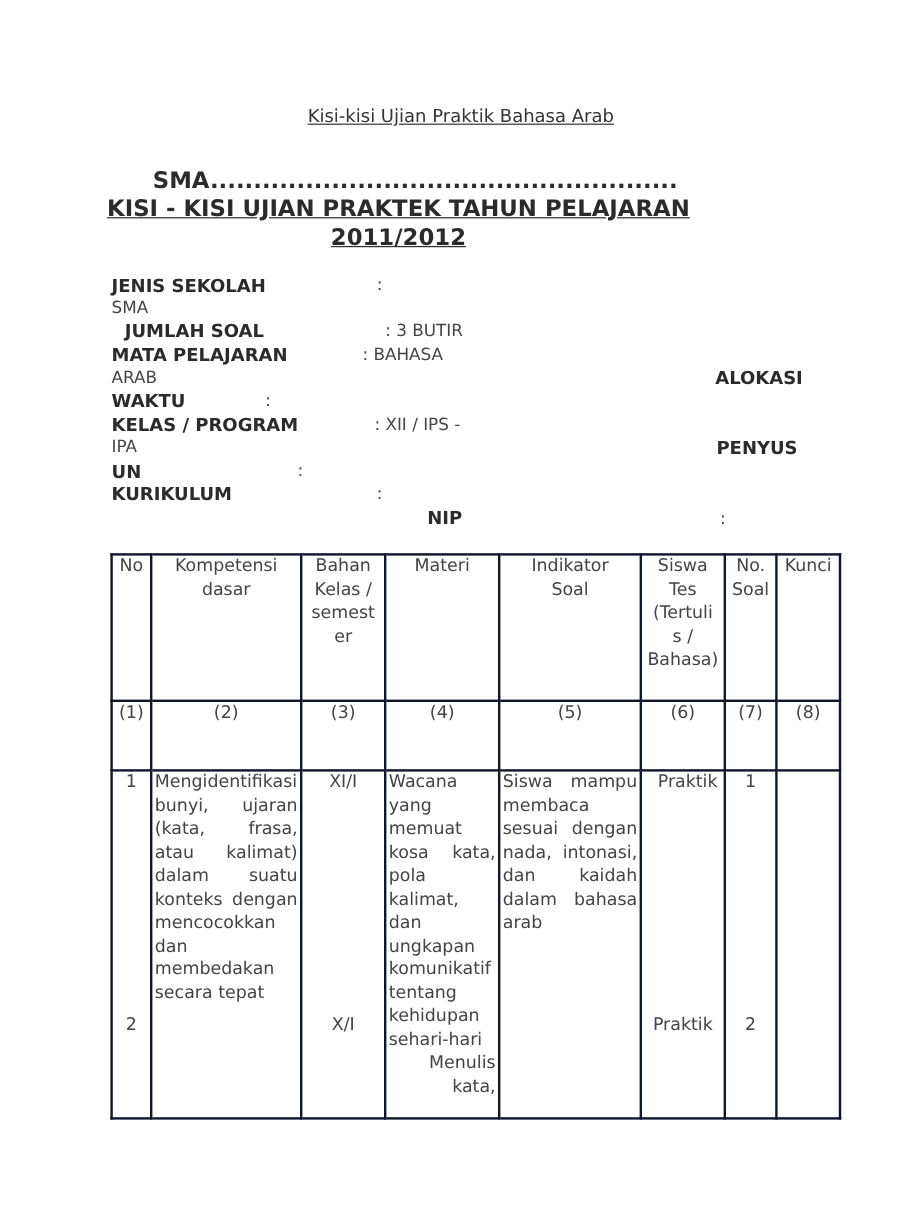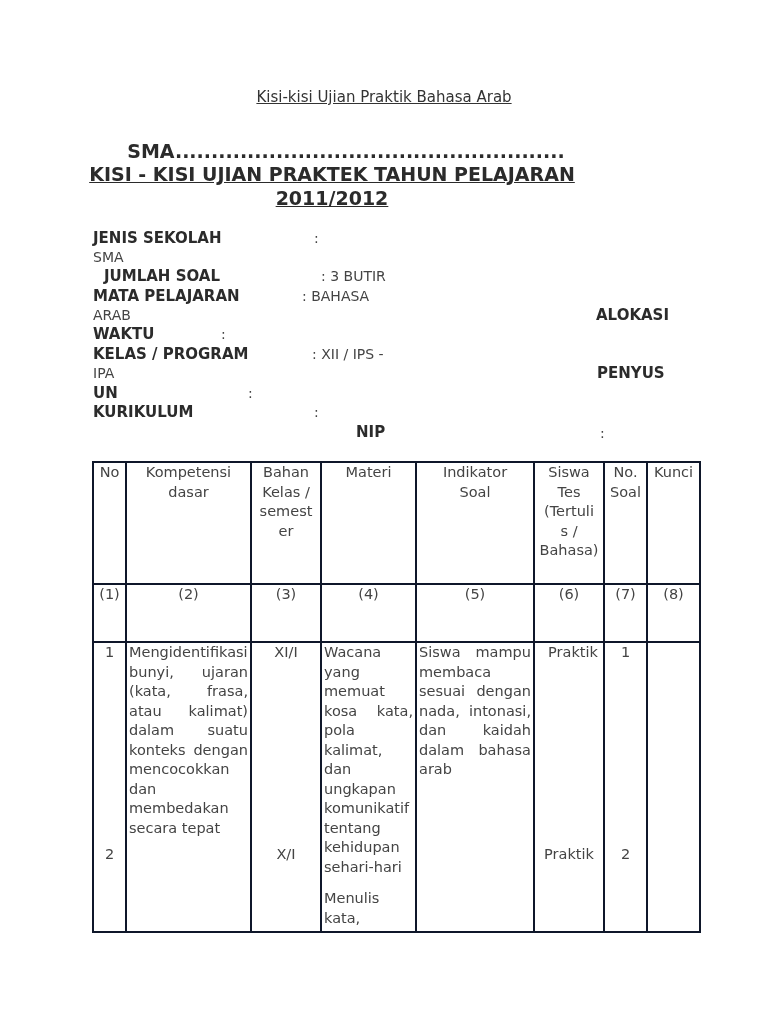--- a/index.html
+++ b/index.html
@@ -141,21 +141,21 @@
       <div>1</div>
       <div class="cell-abs" style="top:202px; left:0; width:100%; text-align:center;">2</div>
     </td>
     <td class="just" style="white-space:normal;">Mengidentifikasi bunyi, ujaran (kata, frasa, atau kalimat) dalam suatu konteks dengan mencocokkan dan membedakan secara tepat</td>
     <td style="text-align:center;">
       <div>XI/I</div>
       <div class="cell-abs" style="top:202px; left:0; width:100%; text-align:center;">X/I</div>
     </td>
     <td>
       <div class="just">Wacana yang memuat kosa kata, pola kalimat, dan ungkapan komunikatif tentang kehidupan sehari-hari</div>
-      <div style="margin-top:12px;">Menulis kata,</div>
+      <div style="margin-top:0;text-align:right;">Menulis kata,</div>
     </td>
     <td class="just">Siswa mampu membaca sesuai dengan nada, intonasi, dan kaidah dalam bahasa arab</td>
     <td style="text-align:center;padding-left:10px;">
       <div>Praktik</div>
       <div class="cell-abs" style="top:202px; left:0; width:100%; text-align:center;">Praktik</div>
     </td>
     <td style="text-align:center;">
       <div>1</div>
       <div class="cell-abs" style="top:202px; left:0; width:100%; text-align:center;">2</div>
     </td>

